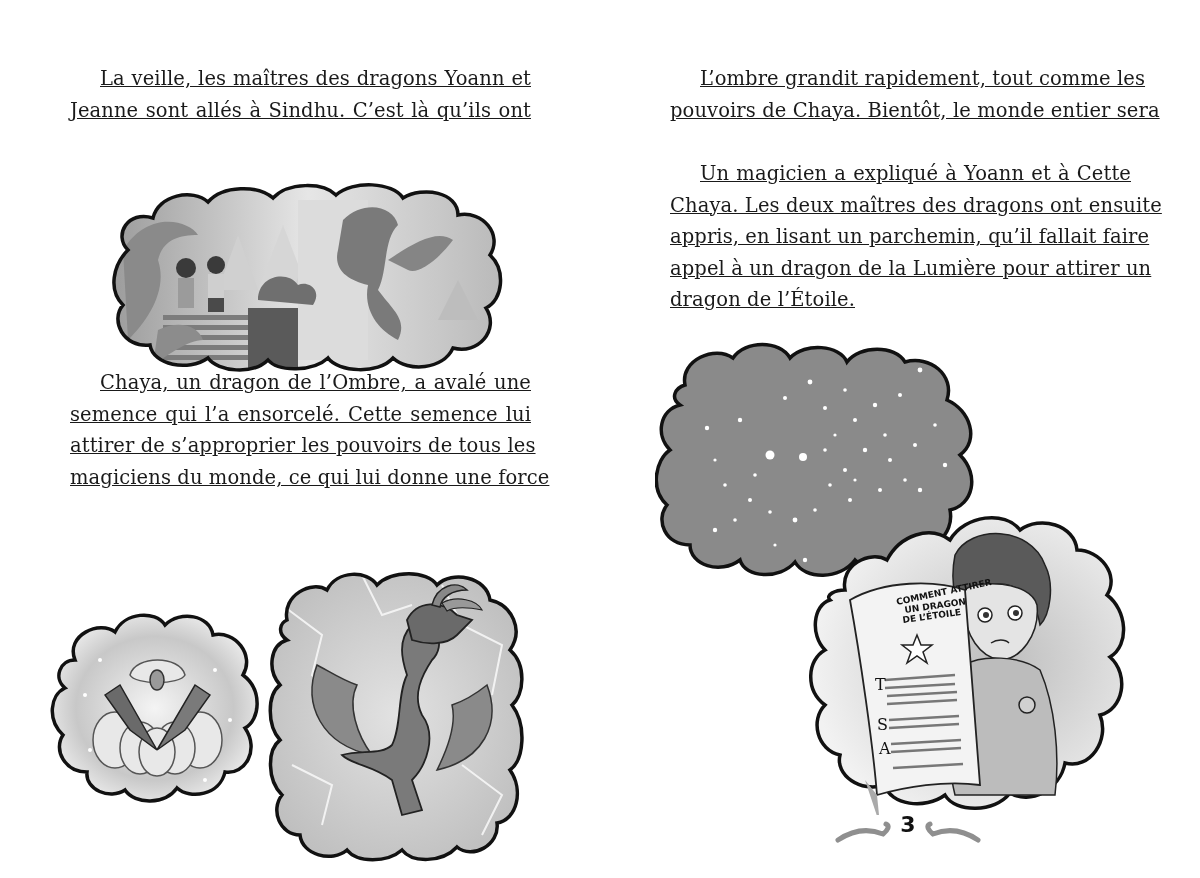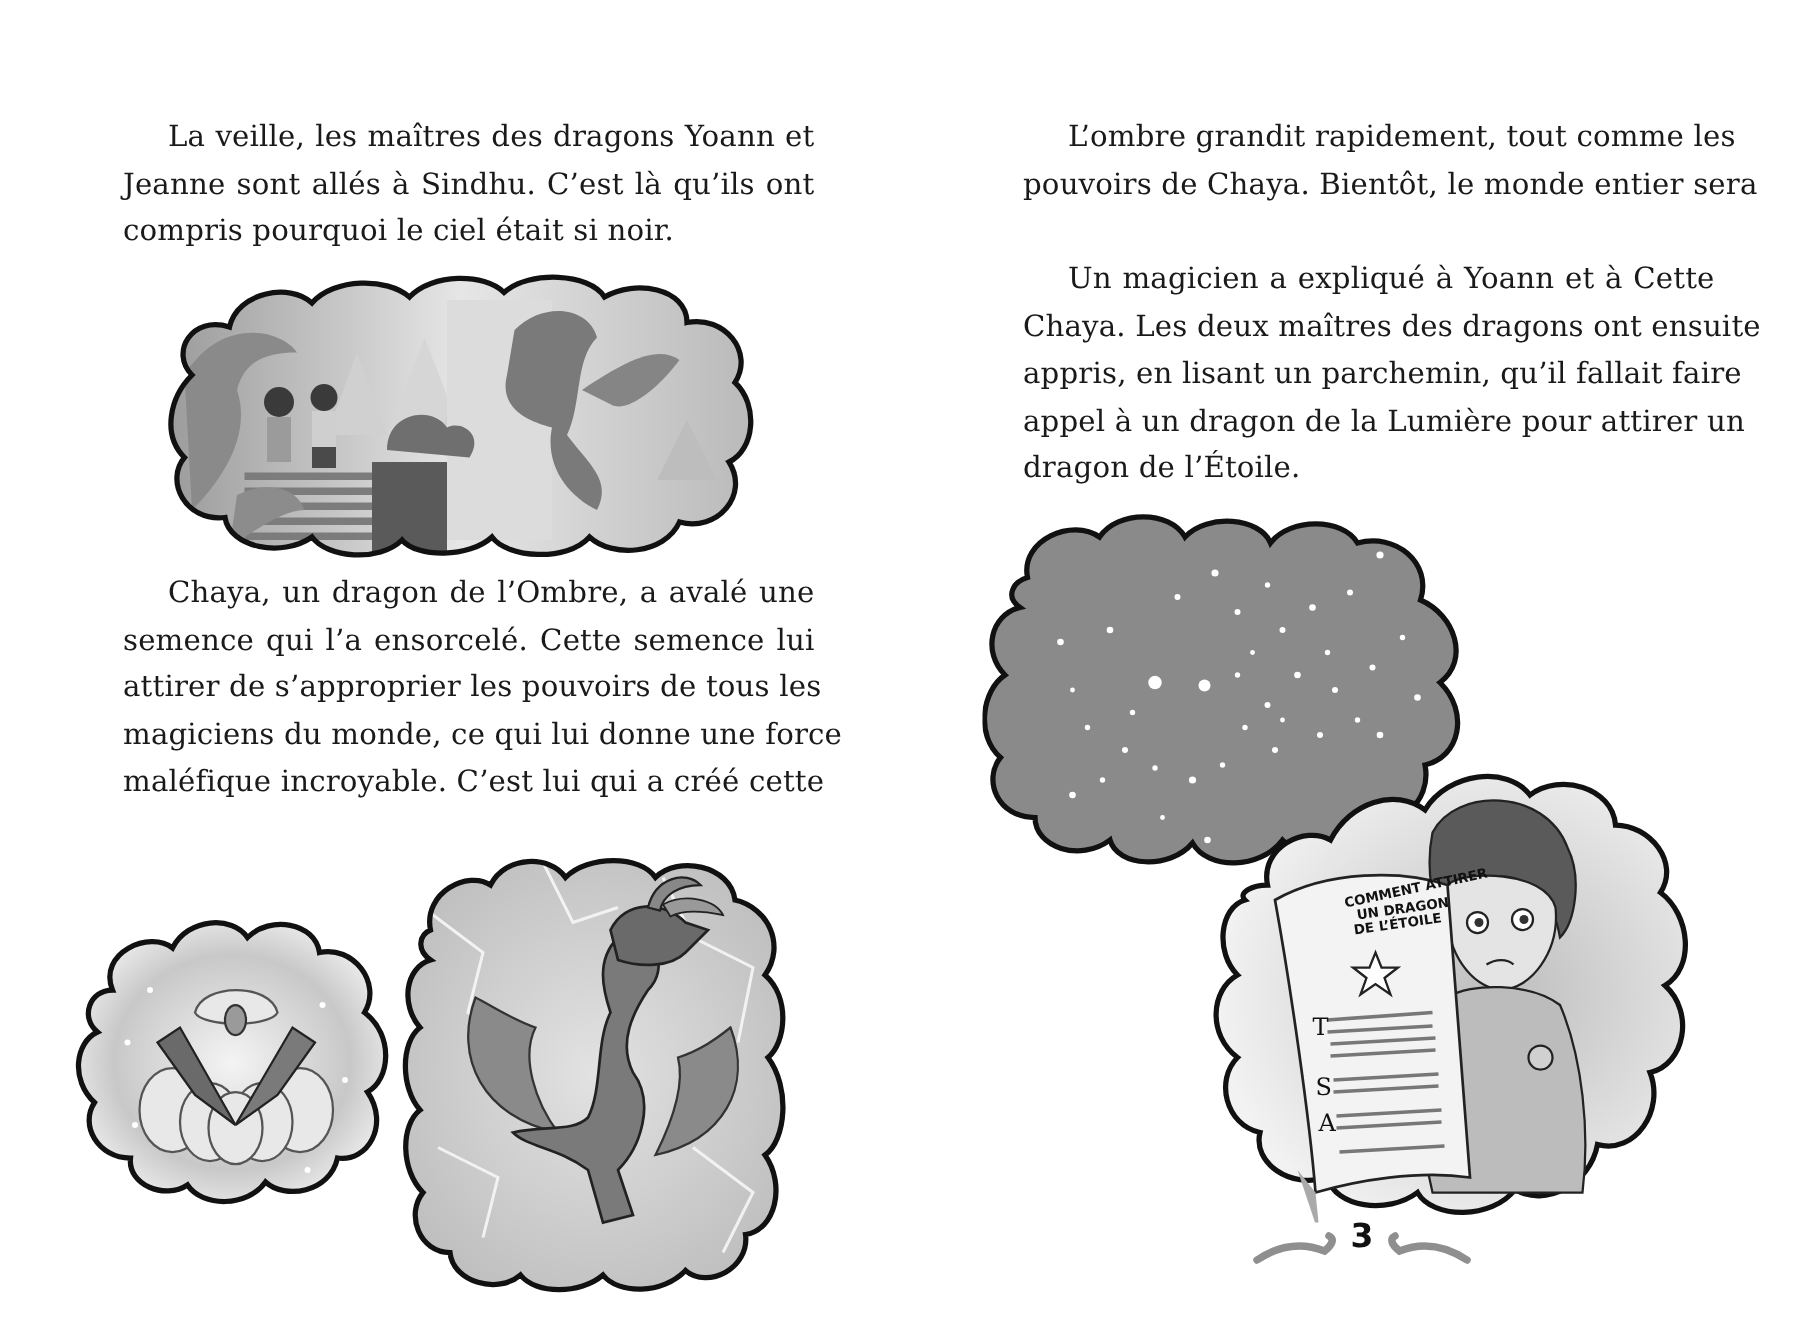--- a/index.html
+++ b/index.html
@@ -1,41 +1,40 @@
 <!DOCTYPE html>
 <html><head>
 <meta charset="utf-8">
 <style>
   html, body { margin:0; padding:0; background:#fff; }
   body { width:1200px; height:878px; position:relative; overflow:hidden;
          font-family:"DejaVu Serif","Liberation Serif",serif; color:#1a1a1a; }
   .page { position:absolute; top:0; height:878px; }
   .page-left { left:0; width:600px; }
   .page-right { left:600px; width:600px; }
-  .para { position:absolute; margin:12px; font-size:19.5px; line-height:31.5px;
-          text-align:justify; letter-spacing:0.1px; }
+  .para { position:absolute; margin:0; font-size:19.5px; line-height:31.5px;
+          text-align:justify; letter-spacing:0.1px;text-decoration:underline; }
   .para .line { display:block; text-align:justify; text-align-last:justify; white-space:nowrap; }
   .para .line.last { text-align-last:left; }
   .para .line.indent { padding-left:30px; }
   .illus { position:absolute; }
   .illus svg { display:block; width:100%; height:100%; }
   .pagenum { position:absolute; left:228px; top:810px; width:160px; height:40px; }
   .pagenum .num { position:absolute; left:0; right:0; top:2px; text-align:center;
                   font-family:"DejaVu Sans","Liberation Sans",sans-serif; font-weight:bold; font-size:22px; color:#111; }
   .pagenum svg { position:absolute; left:0; top:0; width:160px; height:40px; }
 </style>
 </head>
 <body>
 
 <div class="page page-left">
 
   <p class="para" style="left:70px; top:63px; width:461px;">
     <span class="line indent">La veille, les maîtres des dragons Yoann et</span>
     <span class="line">Jeanne sont allés à Sindhu. C’est là qu’ils ont</span>
-    <span class="line last">compris pourquoi le ciel était si noir.</span>
   </p>
 
   <div class="illus" style="left:108px; top:180px; width:400px; height:192px;">
     <svg viewBox="0 0 400 192">
       <defs>
         <linearGradient id="g1" x1="0" x2="1" y1="0" y2="0">
           <stop offset="0" stop-color="#9a9a9a"></stop>
           <stop offset="0.5" stop-color="#e6e6e6"></stop>
           <stop offset="1" stop-color="#b8b8b8"></stop>
         </linearGradient>
@@ -75,21 +74,20 @@
       </g>
       <path d="M20,70 C5,55 20,30 45,38 C50,15 85,8 100,22 C115,5 150,5 165,18 C180,2 215,2 228,15 C245,0 285,2 295,18 C315,6 350,12 350,35 C375,30 395,55 382,75 C398,90 395,120 378,128 C392,150 370,175 345,168 C335,190 300,192 285,178 C270,195 230,192 220,178 C205,192 170,192 160,180 C145,195 110,192 100,178 C80,192 45,185 42,165 C15,168 2,140 15,125 C0,110 5,85 20,70 Z" fill="none" stroke="#111" stroke-width="3.5"></path>
     </svg>
   </div>
 
   <p class="para" style="left:70px; top:367px; width:461px;">
     <span class="line indent">Chaya, un dragon de l’Ombre, a avalé une</span>
     <span class="line">semence qui l’a ensorcelé. Cette semence lui</span>
     <span class="line">attirer de s’approprier les pouvoirs de tous les</span>
     <span class="line">magiciens du monde, ce qui lui donne une force</span>
-    <span class="line">maléfique incroyable. C’est lui qui a créé cette</span>
   </p>
 
   <div class="illus" style="left:45px; top:600px; width:225px; height:210px;">
     <svg viewBox="0 0 225 210">
       <defs>
         <radialGradient id="g2" cx="0.5" cy="0.5" r="0.55">
           <stop offset="0" stop-color="#f4f4f4"></stop>
           <stop offset="0.7" stop-color="#c8c8c8"></stop>
           <stop offset="1" stop-color="#ececec"></stop>
         </radialGradient>

